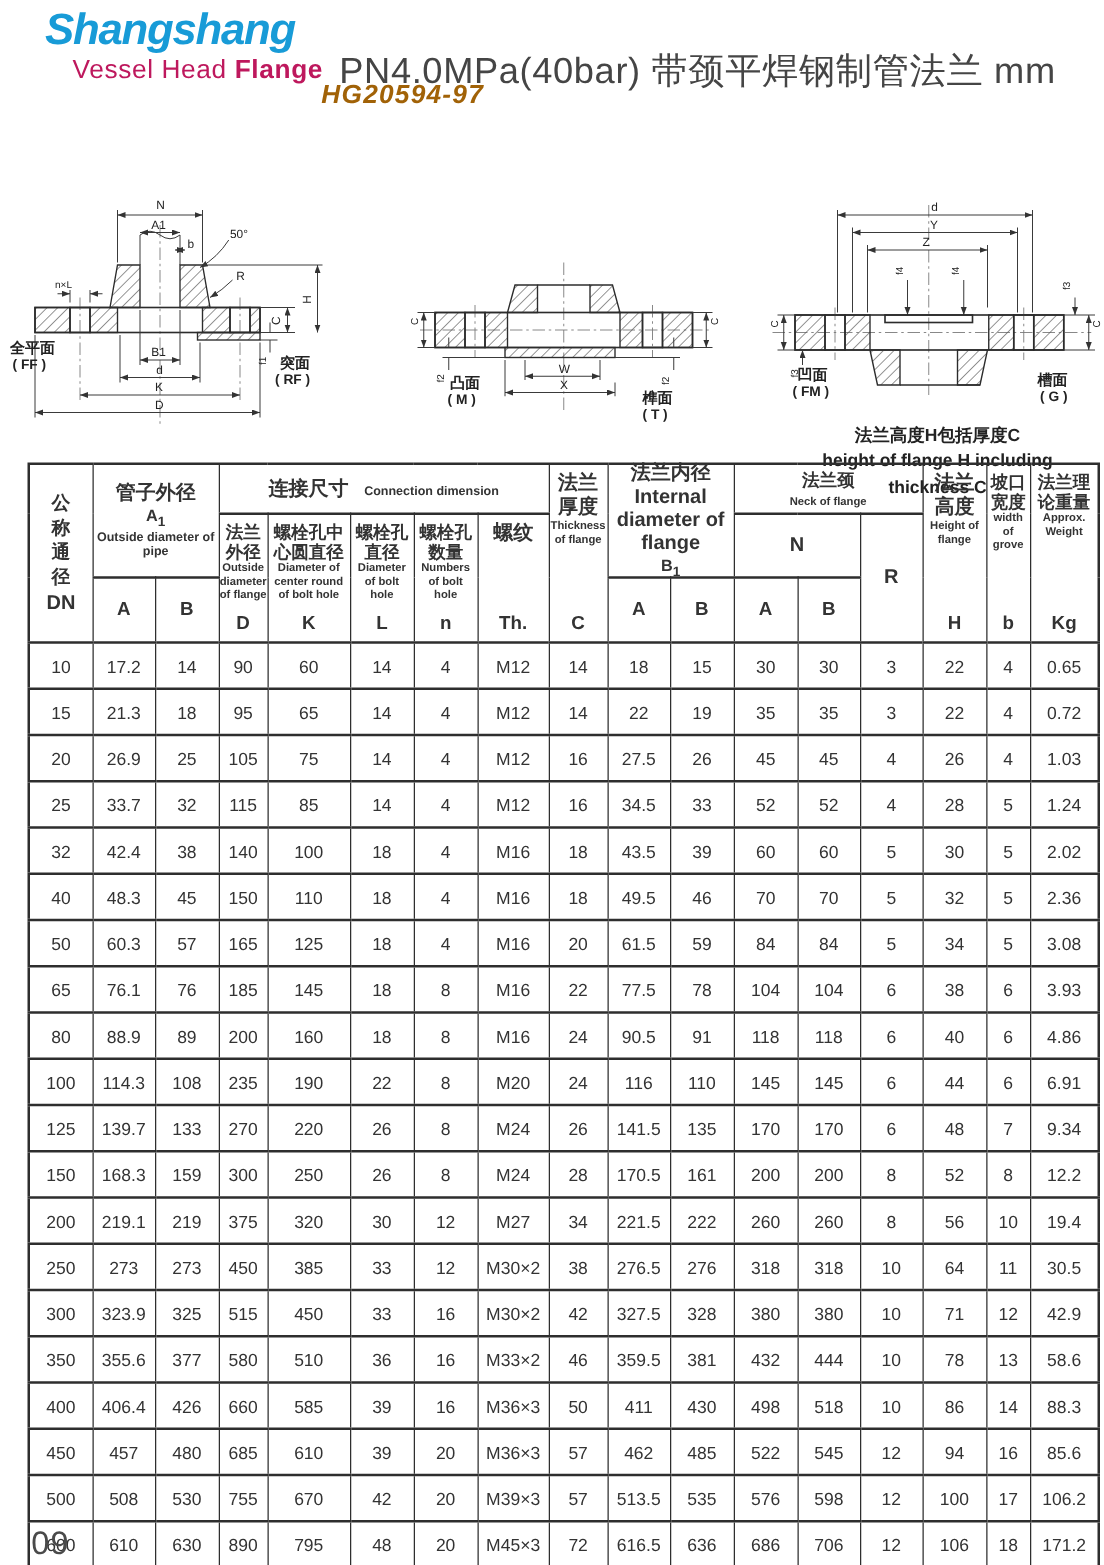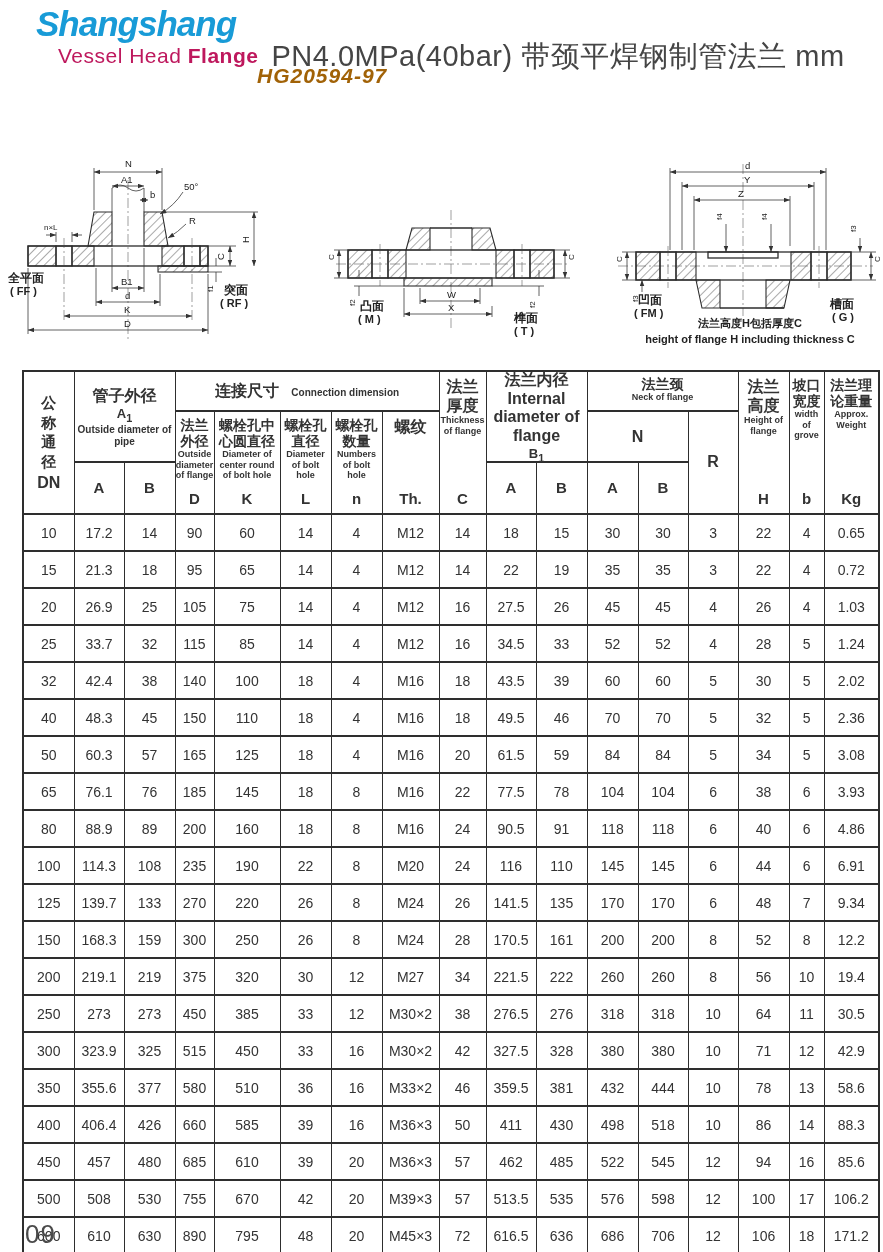--- a/index.html
+++ b/index.html
@@ -19,22 +19,22 @@
   
   .dwg{position:absolute;}
   .dwg .ol{stroke:#2c2c2c;stroke-width:1.3;fill:none;}
   .dwg .hs{stroke:#2c2c2c;stroke-width:1.1;}
   .dwg .dim{stroke:#3a3a3a;stroke-width:0.8;fill:none;}
   .dwg .cl{stroke:#777;stroke-width:0.7;fill:none;stroke-dasharray:10 3 2 3;}
   .dwg text{font-family:"Liberation Sans",sans-serif;font-size:9.5px;fill:#222;}
   .dwg text.sm{font-size:8px;}
   .dwg text.cjk{font-size:12px;font-weight:bold;}
   .dwg text.code{font-size:11px;font-weight:bold;}
-  .dwg-caption{position:absolute;left:625px;top:316px;width:250px;text-align:center;
-               font-size:11px;font-weight:bold;color:#222;line-height:1.45;}
+  .dwg-caption{position:absolute;left:625px;top:338px;width:250px;text-align:center;
+               font-size:14px;font-weight:bold;color:#222;line-height:1.45;}
   
   table.spec{position:absolute;left:22px;top:370px;width:856px;border-collapse:collapse;
              table-layout:fixed;font-family:"Liberation Sans",sans-serif;}
   table.spec th,table.spec td{border:1.5px solid #2e2e2e;border-top-width:2px;border-bottom-width:2px;
              text-align:center;vertical-align:middle;padding:0;color:#333;}
   table.spec{border:2px solid #2e2e2e;}
   thead tr.h1{height:40px;}  thead tr.h2{height:51px;}  thead tr.h3{height:52px;}
   tbody td{height:35px;font-size:14px;}
   .stack{display:flex;flex-direction:column;align-items:center;box-sizing:border-box;padding:3px 1px;}
   .sAll{height:137px;}  .s23{height:97px;}  .s12{height:85px;justify-content:center;gap:1px;}
@@ -335,21 +335,21 @@
           </div>
         </th>
         <th colspan="2" rowspan="2">
           <div class="stack s12">
             <span class="cn">法兰内径</span>
             <span class="en" style="font-size:16px">Internal diameter of flange</span>
             <span class="subnum"><span>B</span><sub>1</sub></span>
           </div>
         </th>
         <th colspan="3">
-          <div class="stack center" style="height:36px;justify-content:flex-start;">
+          <div class="stack center" style="height:36px;justify-content:space-between;">
             <span class="cn2">法兰颈</span>
             <span class="en">Neck of flange</span>
           </div>
         </th>
         <th rowspan="3">
           <div class="stack sAll">
             <span class="cn"><span class="w2">法兰高度</span></span>
             <span class="en">Height of flange</span>
             <span class="letter">H</span>
           </div>

